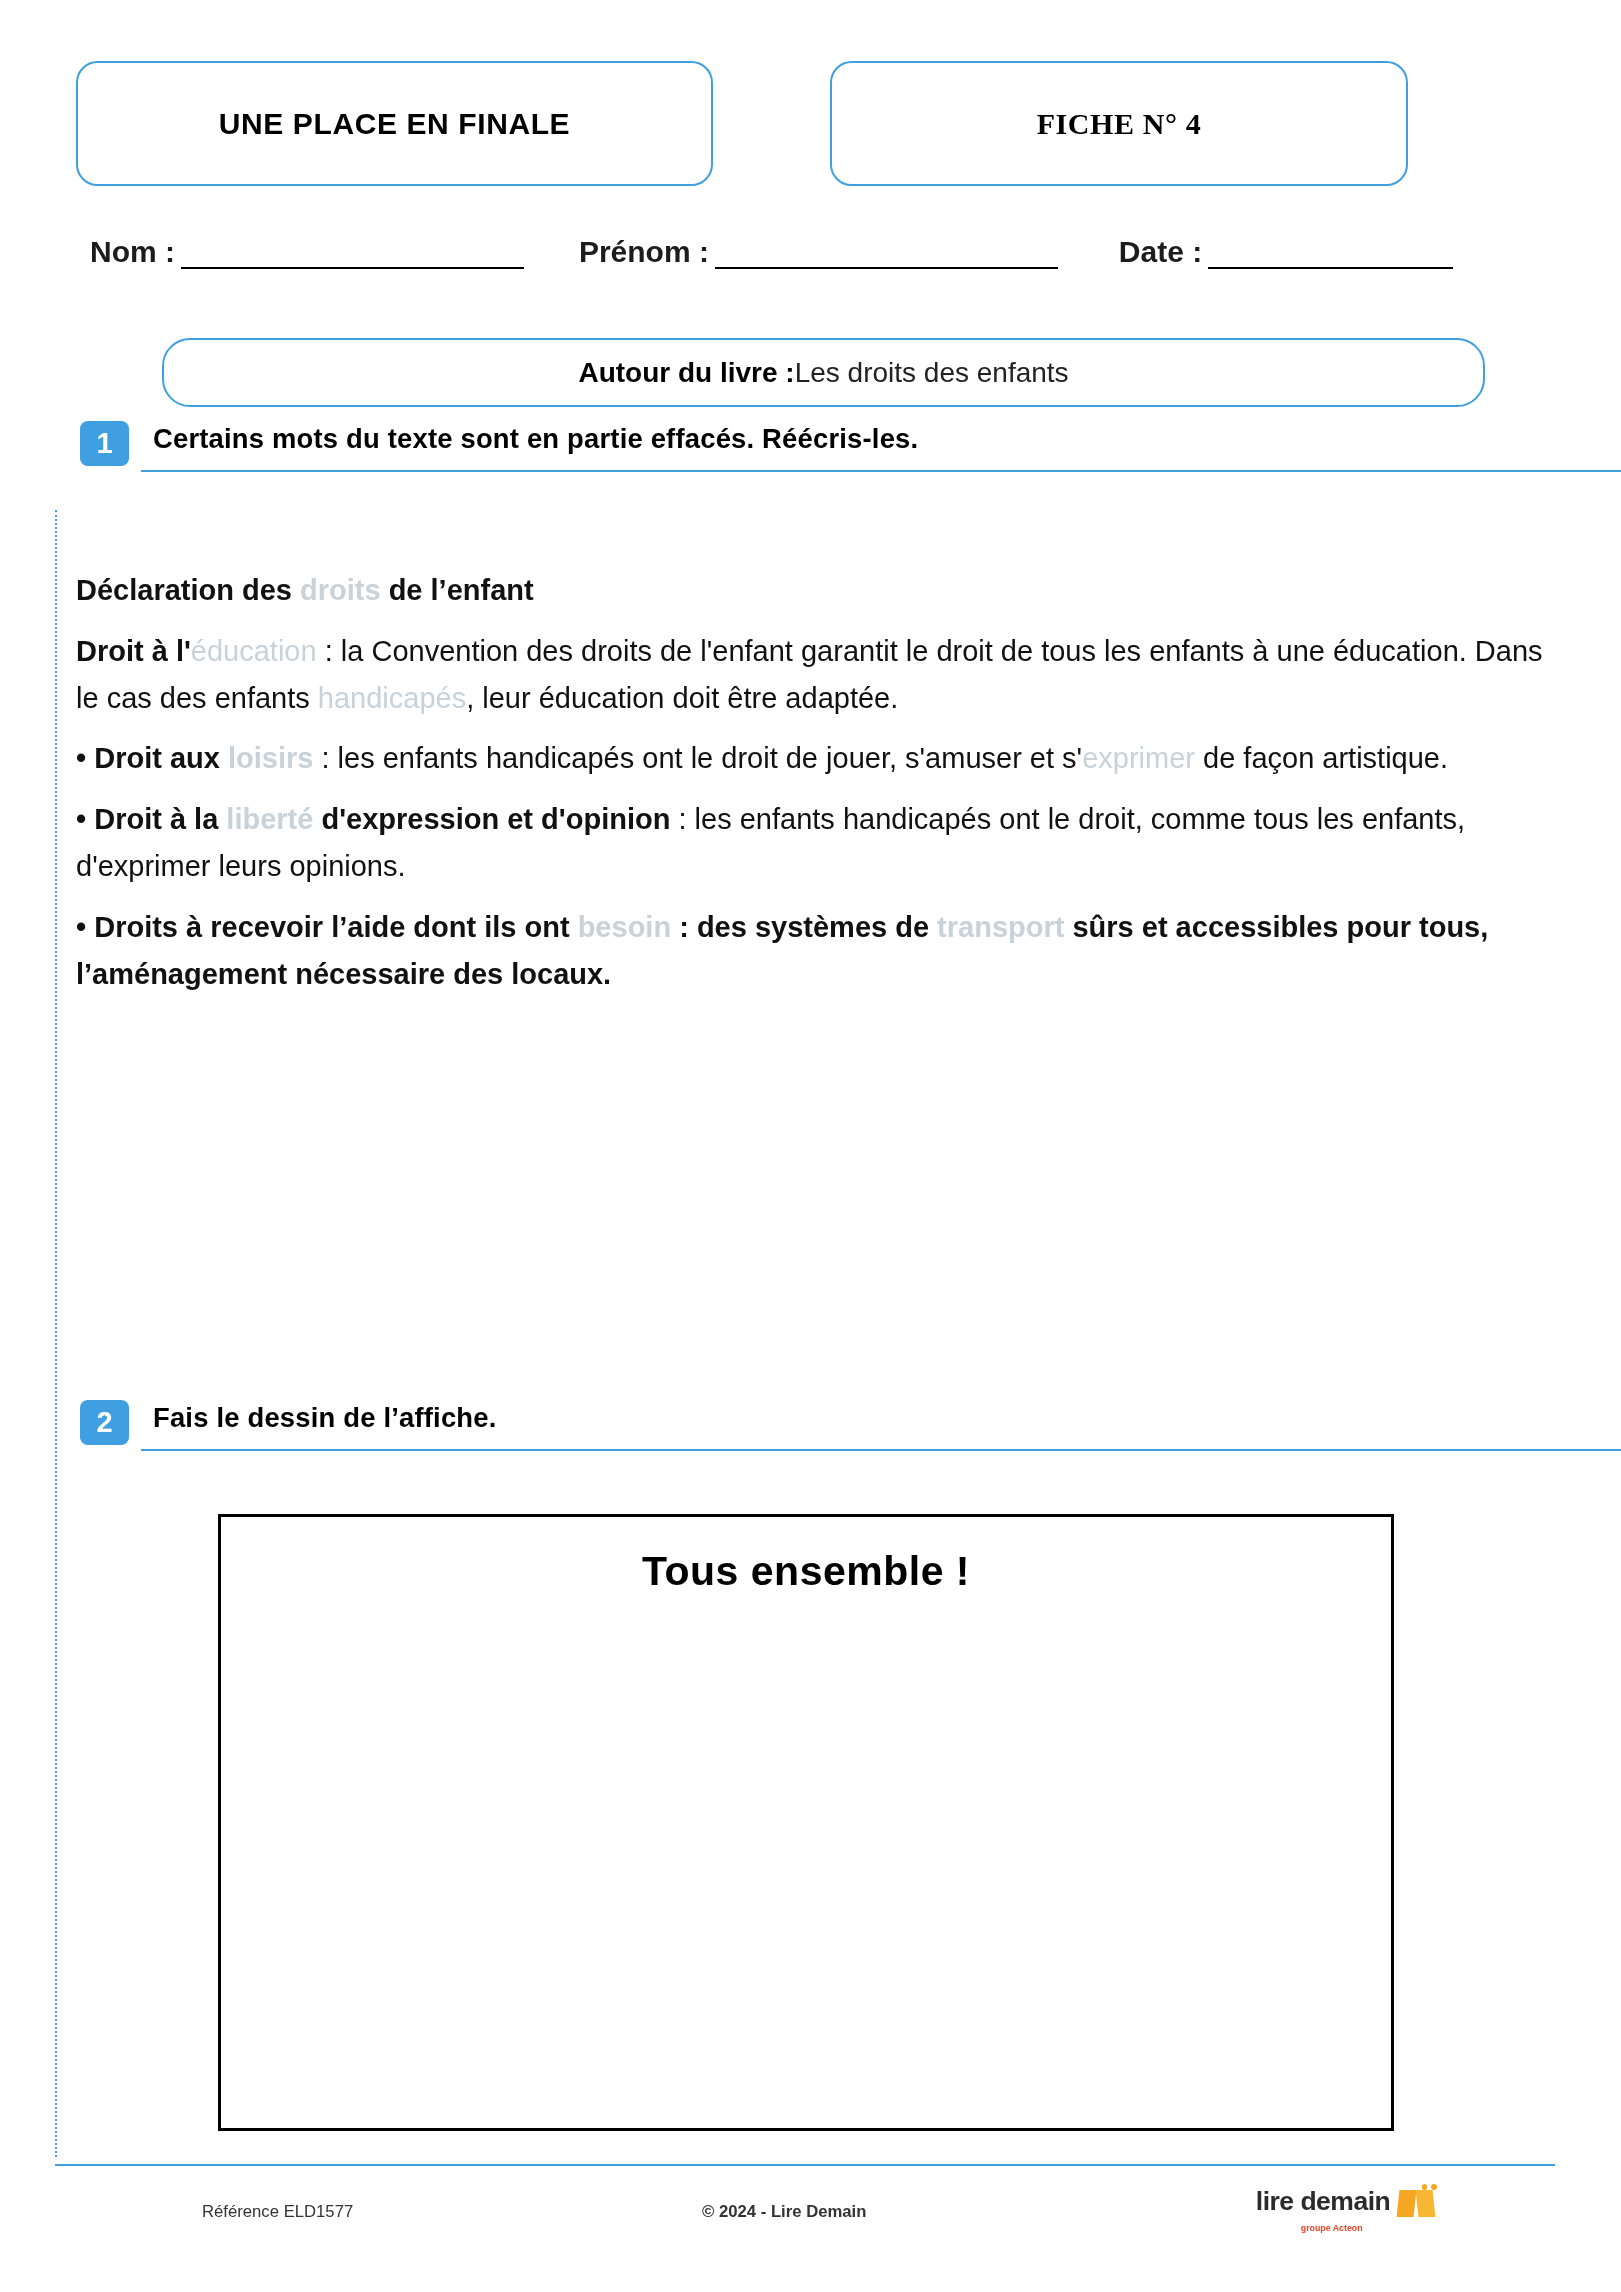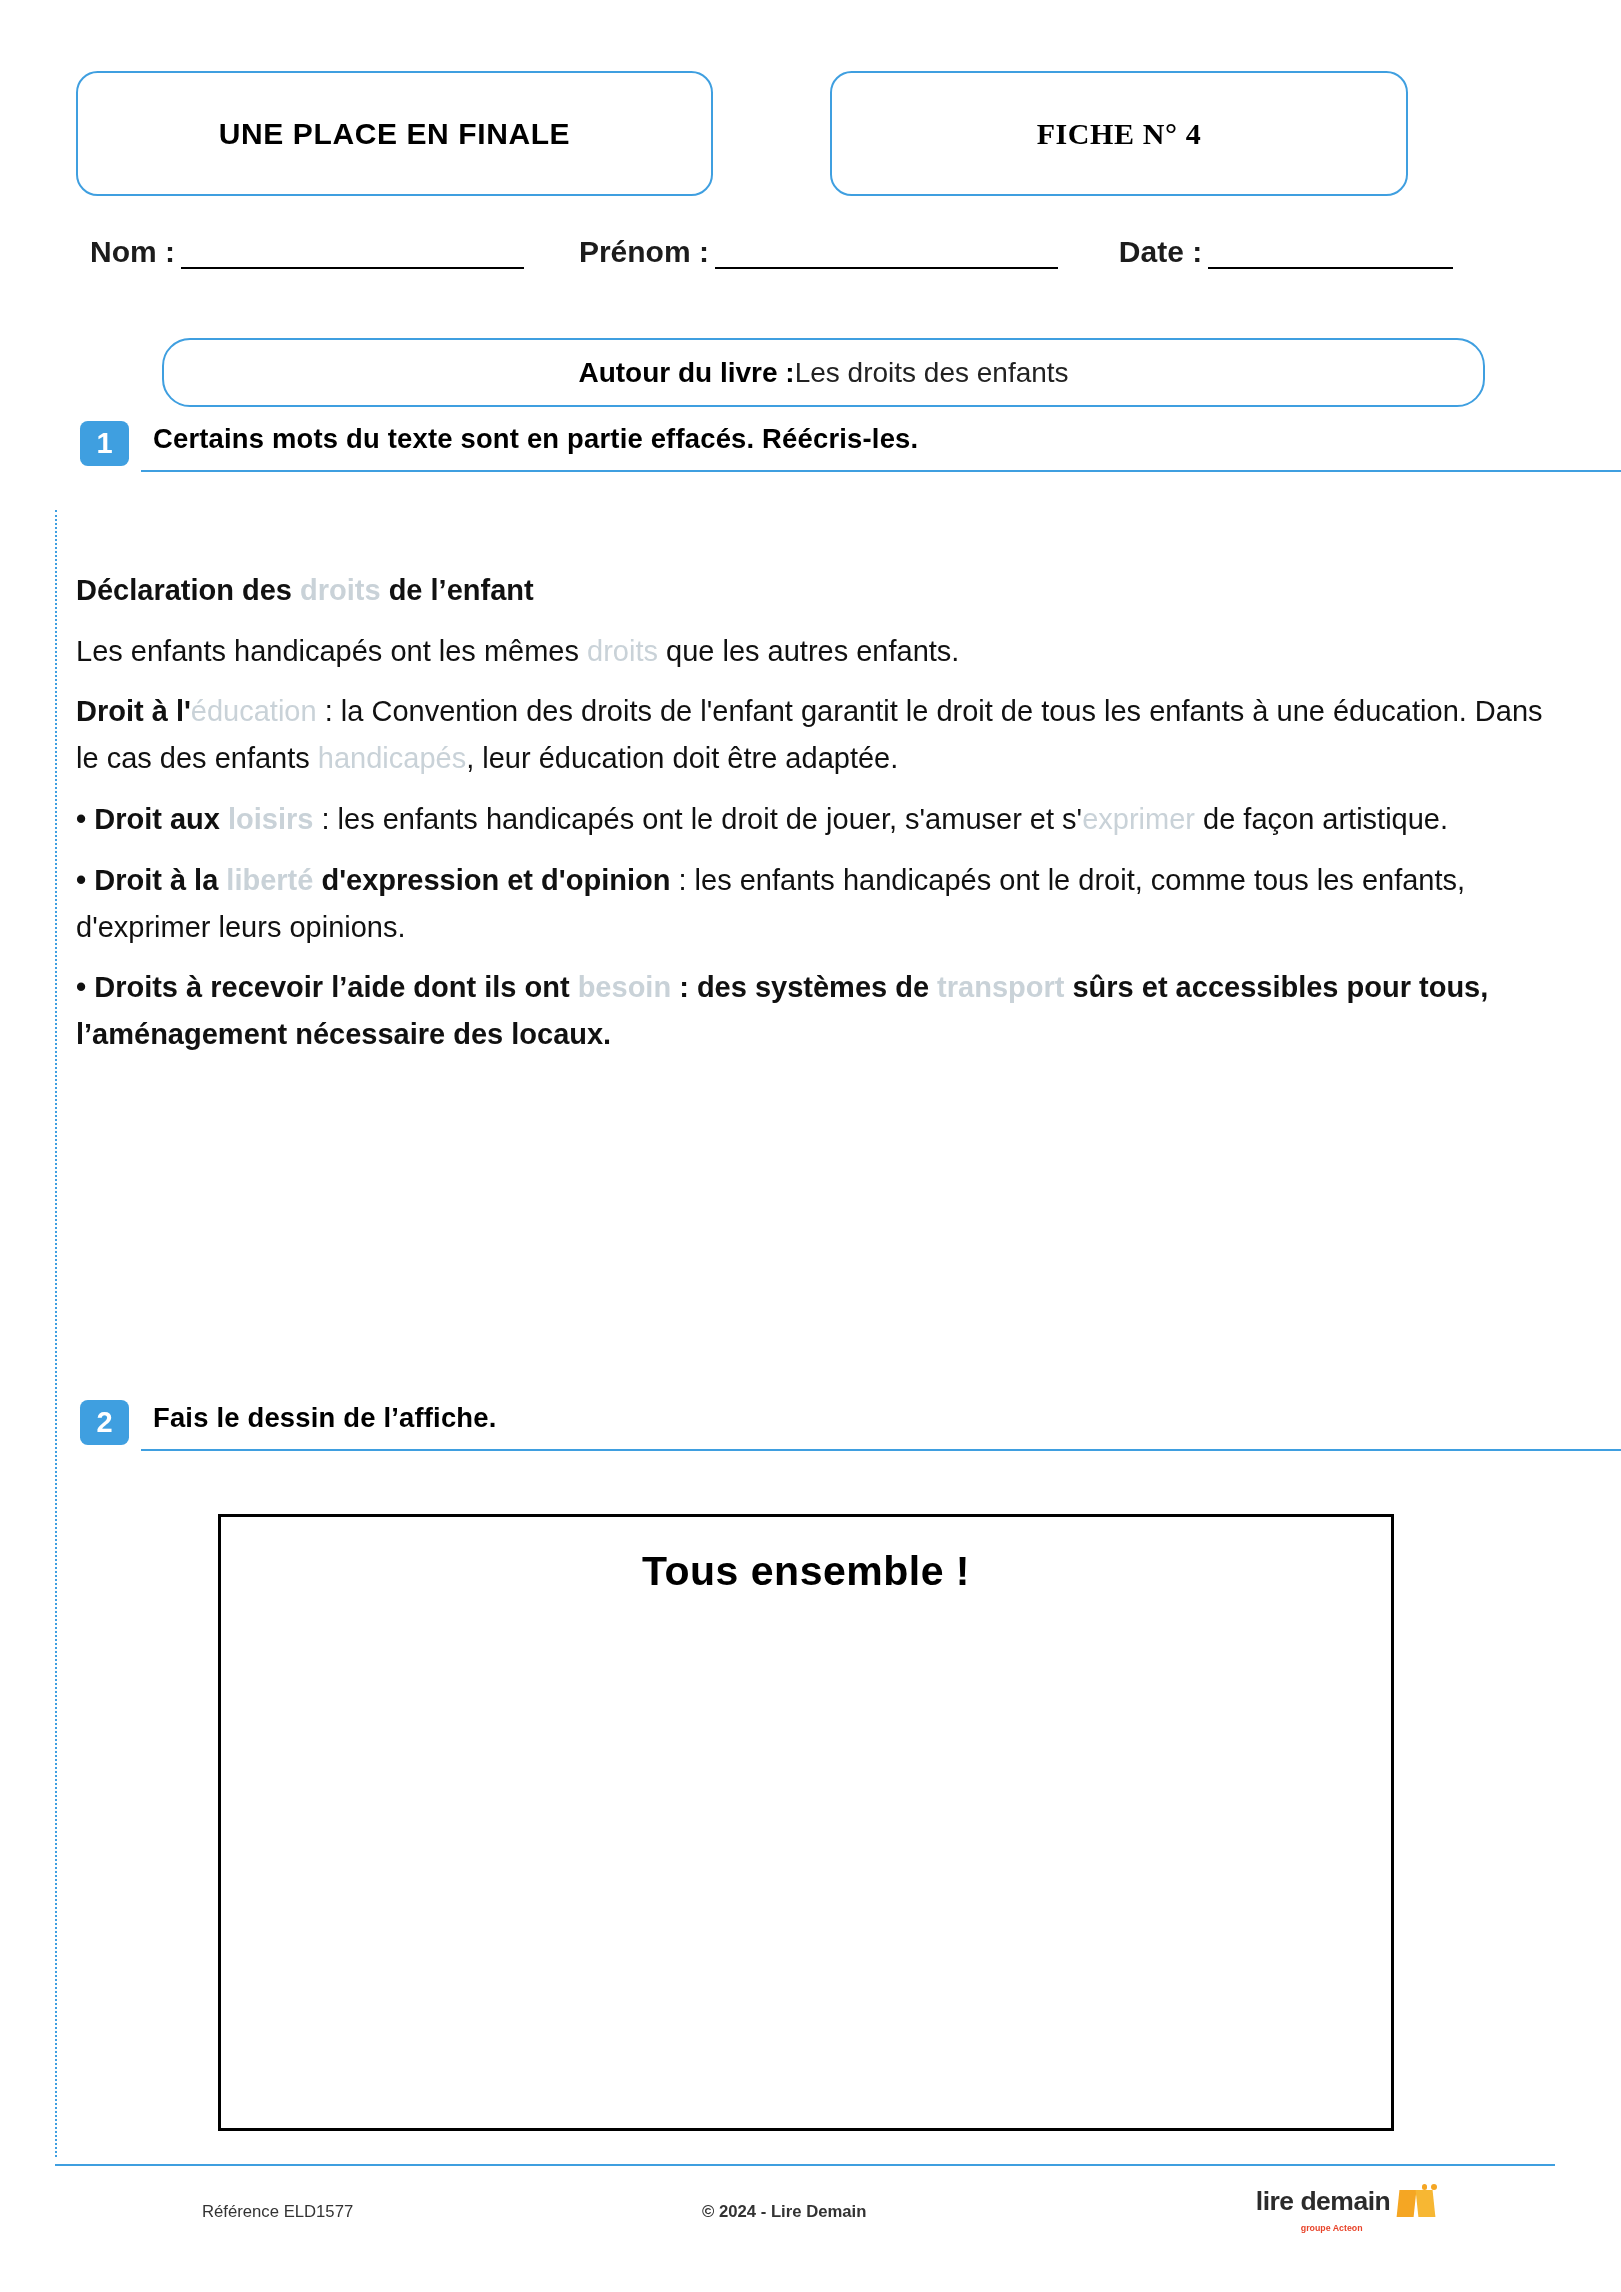--- a/index.html
+++ b/index.html
@@ -27,21 +27,21 @@
     top: 510px;
     width: 0;
     height: 1647px;
     border-left: 2.9px dotted #3f9fe0;
   }
 
   
   .header-row {
     position: absolute;
     left: 76px;
-    top: 71px;
+    top: 61px;
     width: 1332px;
     display: flex;
     justify-content: space-between;
   }
   .hdr-box {
     border: 2.9px solid #3f9fe0;
     border-radius: 21.6px;
     height: 125px;
     display: flex;
     align-items: center;
@@ -265,23 +265,20 @@
 
   <div class="ex-head" style="top:421px;">
     <div class="ex-num">1</div>
     <div class="ex-title">Certains mots du texte sont en partie effacés. Réécris-les.</div>
     <div class="ex-rule"></div>
   </div>
 
   <div class="content">
     <p>
       <span class="bold">Déclaration des </span><span class="faded bold">droits</span><span class="bold"> de l’enfant</span>
-    </p>
-    <p>
-      <span>Les enfants handicapés ont les mêmes </span><span class="faded">droits</span><span> que les autres enfants.</span>
     </p>
     <p>
       <span class="bold">Droit à l'</span><span class="faded">éducation</span><span> : la Convention des droits de l'enfant garantit le droit de tous les enfants à une éducation. Dans le cas des enfants </span><span class="faded">handicapés</span><span>, leur éducation doit être adaptée.</span>
     </p>
     <p>
       <span class="bold">• Droit aux </span><span class="faded bold">loisirs</span><span> : les enfants handicapés ont le droit de jouer, s'amuser et s'</span><span class="faded">exprimer</span><span> de façon artistique.</span>
     </p>
     <p>
       <span class="bold">• Droit à la </span><span class="faded bold">liberté</span><span class="bold"> d'expression et d'opinion</span><span> : les enfants handicapés ont le droit, comme tous les enfants, d'exprimer leurs opinions.</span>
     </p>

